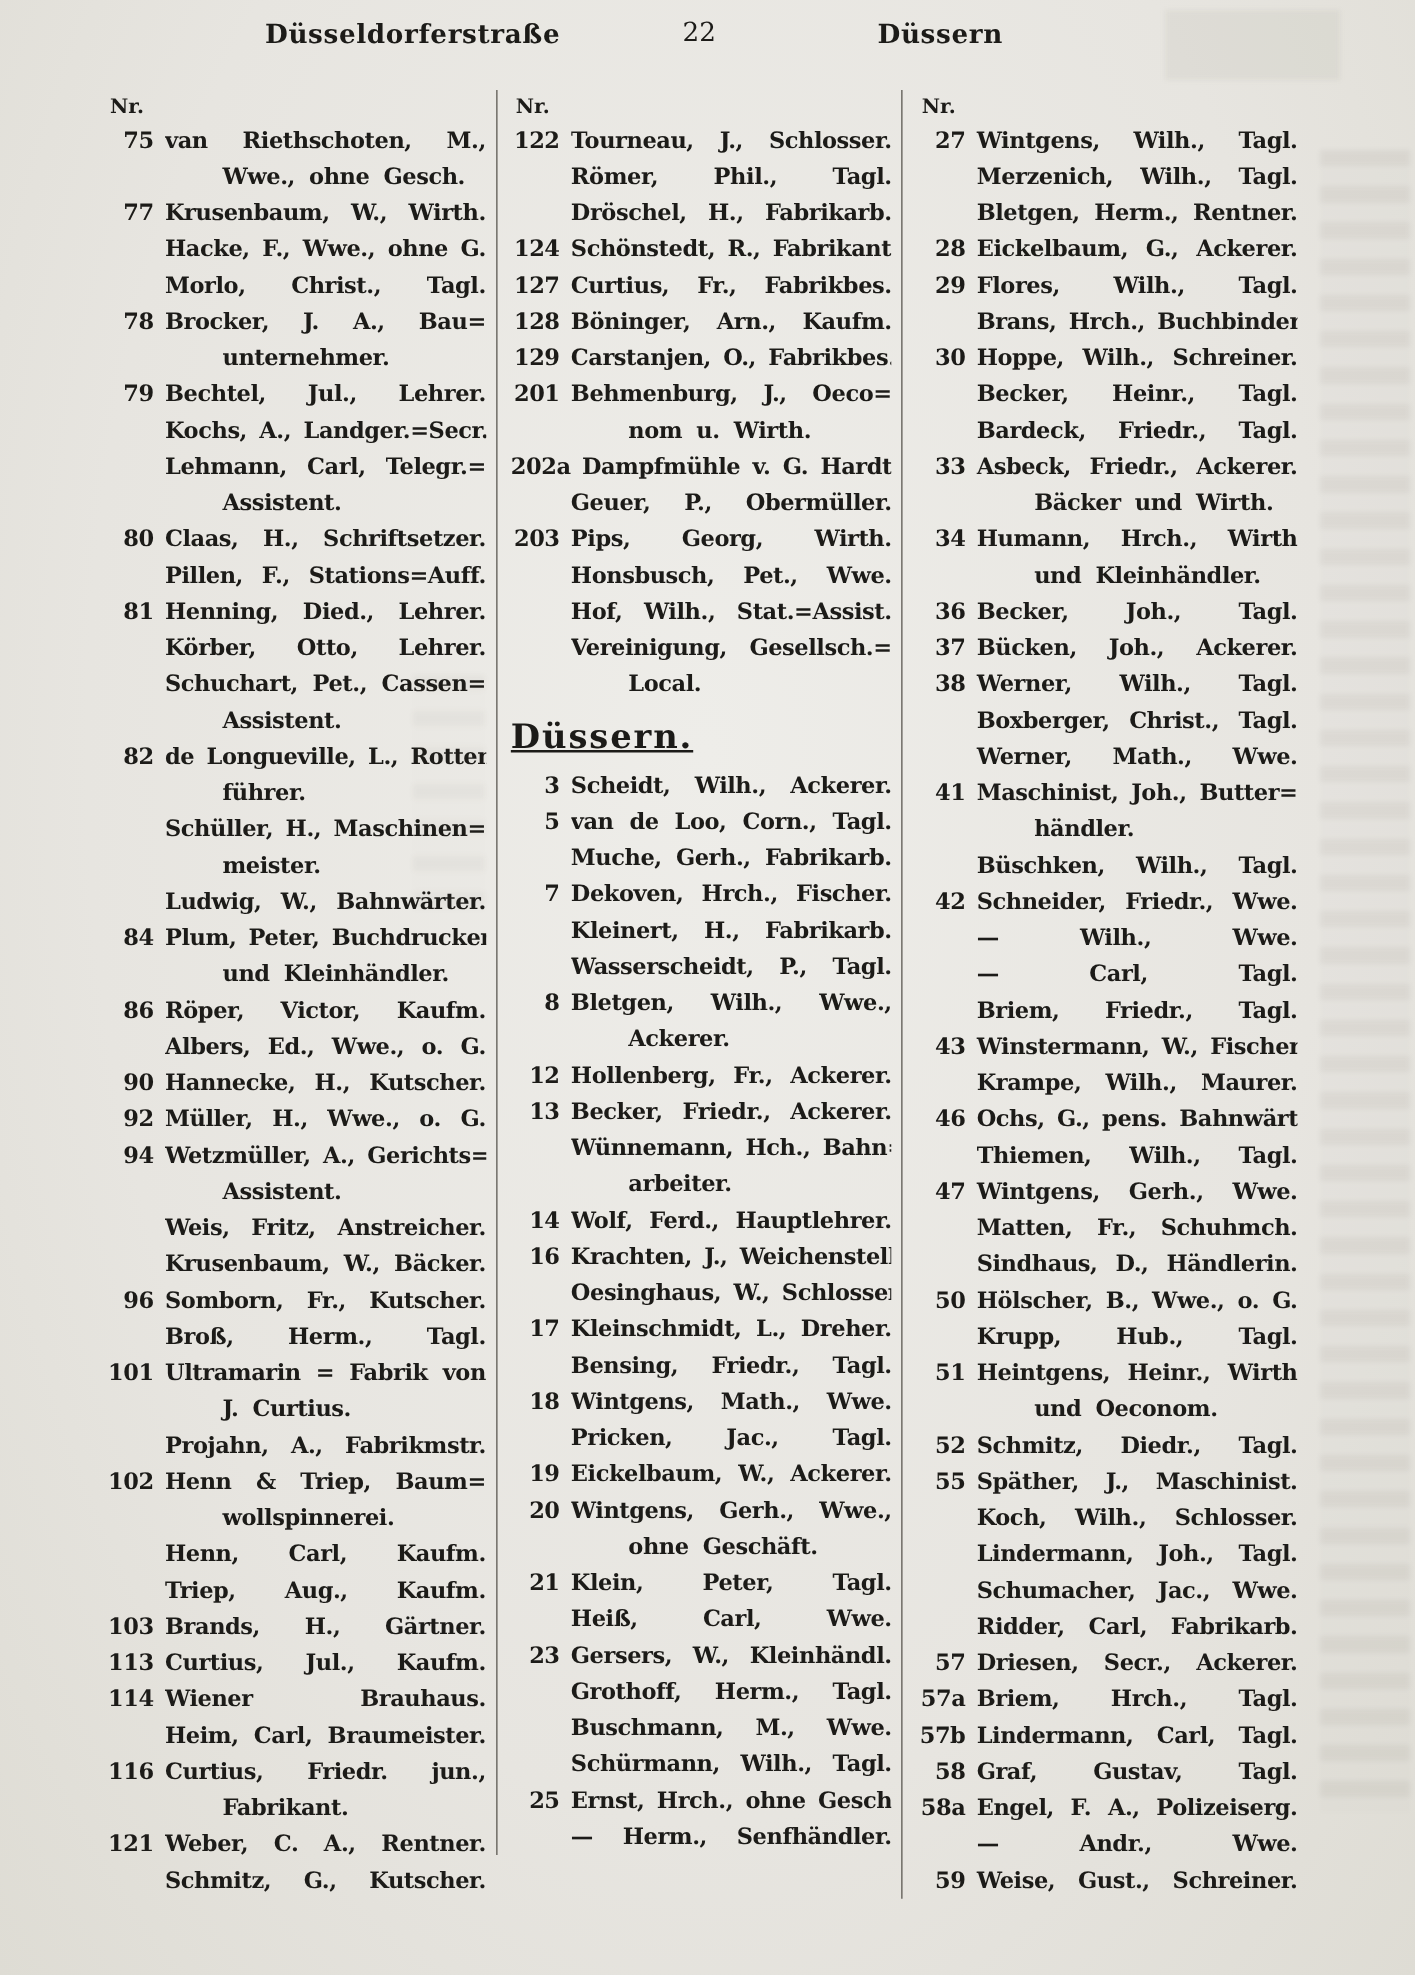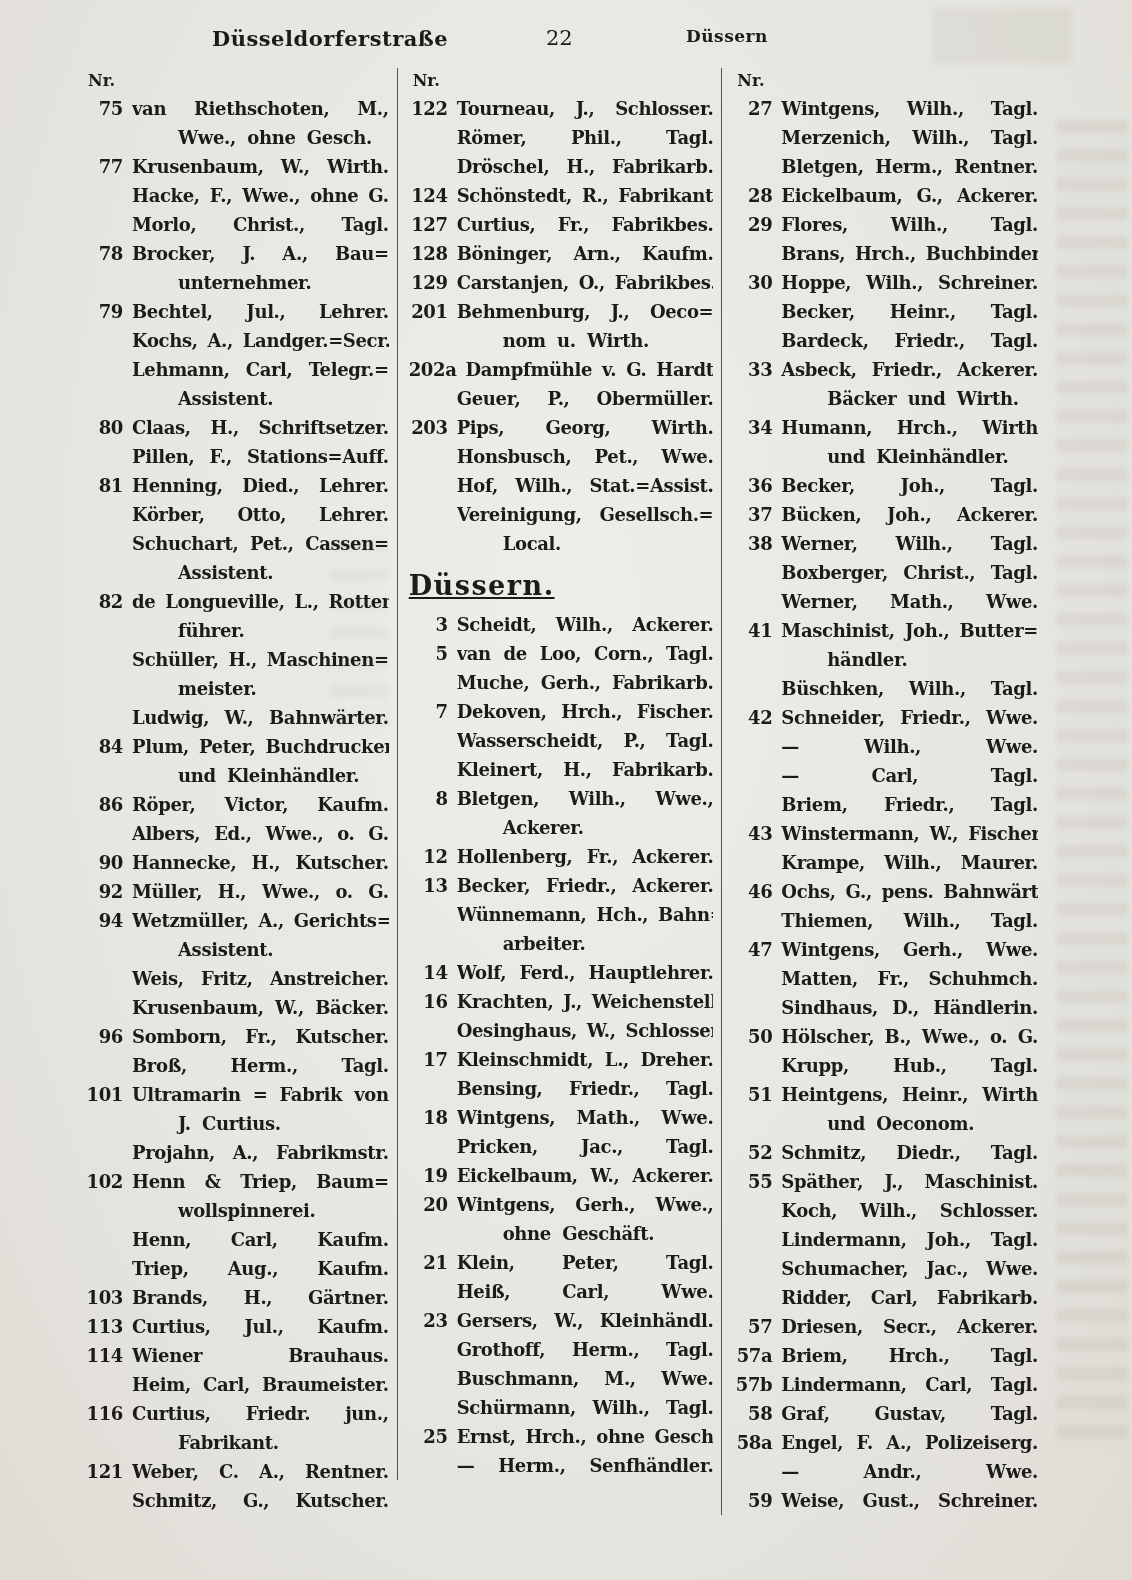--- a/index.html
+++ b/index.html
@@ -4,28 +4,28 @@
 <style>
   * { box-sizing: border-box; }
   html, body { margin: 0; padding: 0; }
   body {
     width: 1132px; height: 1580px;
     background: radial-gradient(ellipse at 50% 38%, #eeede9 0%, #e7e5e0 62%, #dedcd4 100%);
     font-family: "DejaVu Serif", "Liberation Serif", serif;
     color: #1c1b18;
     position: relative; overflow: hidden;
   }
-  .page { position: absolute; inset: 0; padding: 16px 86px 10px 84px; }
+  .page { position: absolute; inset: 0; padding: 4px 86px 10px 84px; }
 
   .header { position: relative; height: 50px; }
   .h-street  { position: absolute; left: 128px; top: 10px; font-size: 21px; font-weight: 700; letter-spacing: .5px; }
   .h-page    { position: absolute; left: 462px; top: 10px; font-size: 21px; font-weight: 400; }
-  .h-district{ position: absolute; left: 602px; top: 10px; font-size: 17px; font-weight: 700; letter-spacing: .5px; }
-
-  .cols { display: flex; align-items: flex-start; margin-top: 2px; }
+  .h-district{ position: absolute; left: 618px; top: 10px; font-size: 21px; font-weight: 700; letter-spacing: .5px; }
+
+  .cols { display: flex; align-items: flex-start; margin-top: 18px; }
   .col  { flex: 1 1 0; min-width: 0; padding: 0 8px 0 0; }
   .col + .col { border-left: 1.5px solid #56534c; padding-left: 11px; }
 
   .nr-label { font-size: 16px; font-weight: 700; line-height: 26px; padding-left: 4px; }
 
   .line { display: flex; line-height: 29px; font-size: 18px; font-weight: 700; letter-spacing: -0.35px; }
   .num  { flex: 0 0 48px; text-align: right; padding-right: 9px; white-space: nowrap; }
   .txt  {
     flex: 1 1 auto; min-width: 0; white-space: nowrap; overflow: hidden;
     text-align: justify; text-align-last: justify; text-justify: inter-word;
@@ -344,25 +344,25 @@
         <div class="line">
           <span class="num"></span>
           <span class="txt">Muche, Gerh., Fabrikarb.</span>
         </div>
         <div class="line">
           <span class="num">7</span>
           <span class="txt">Dekoven, Hrch., Fischer.</span>
         </div>
         <div class="line">
           <span class="num"></span>
+          <span class="txt">Kleinert, H., Fabrikarb.</span>
+        </div>
+        <div class="line">
+          <span class="num"></span>
           <span class="txt">Wasserscheidt, P., Tagl.</span>
-        </div>
-        <div class="line">
-          <span class="num"></span>
-          <span class="txt">Kleinert, H., Fabrikarb.</span>
         </div>
         <div class="line">
           <span class="num">8</span>
           <span class="txt">Bletgen, Wilh., Wwe.,</span>
         </div>
         <div class="line">
           <span class="num"></span>
           <span class="txt cont">Ackerer.</span>
         </div>
         <div class="line">

